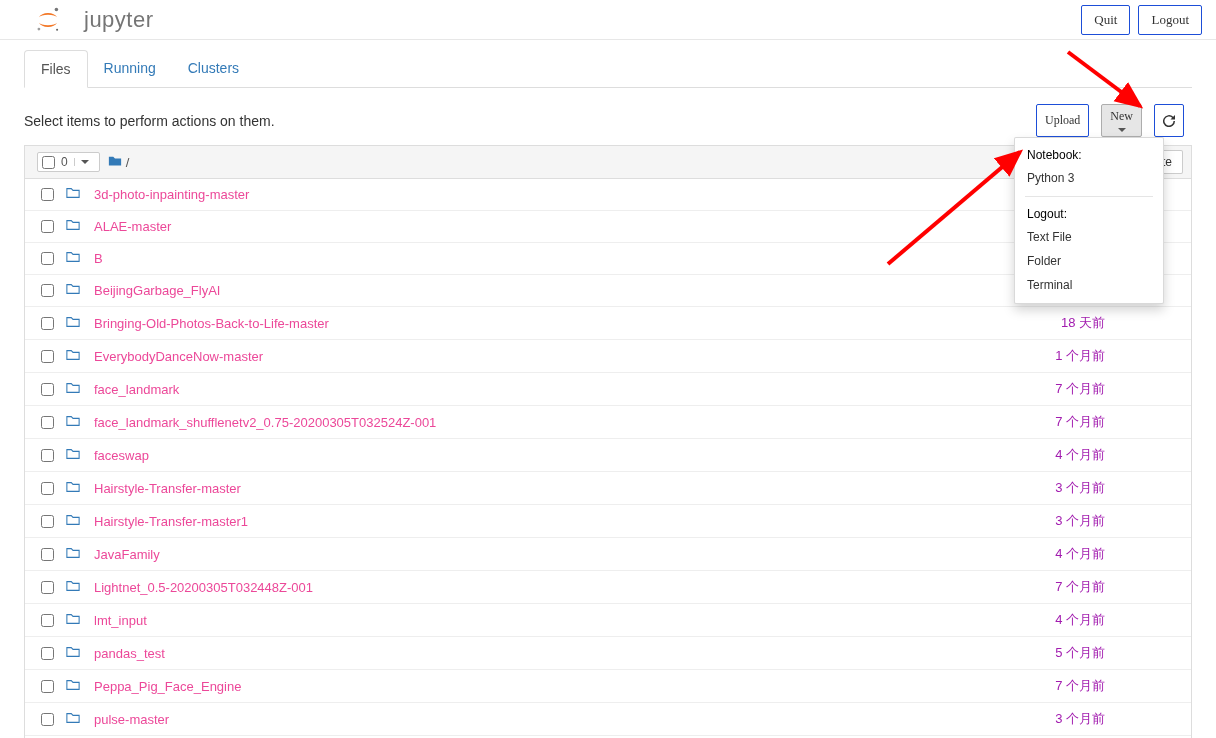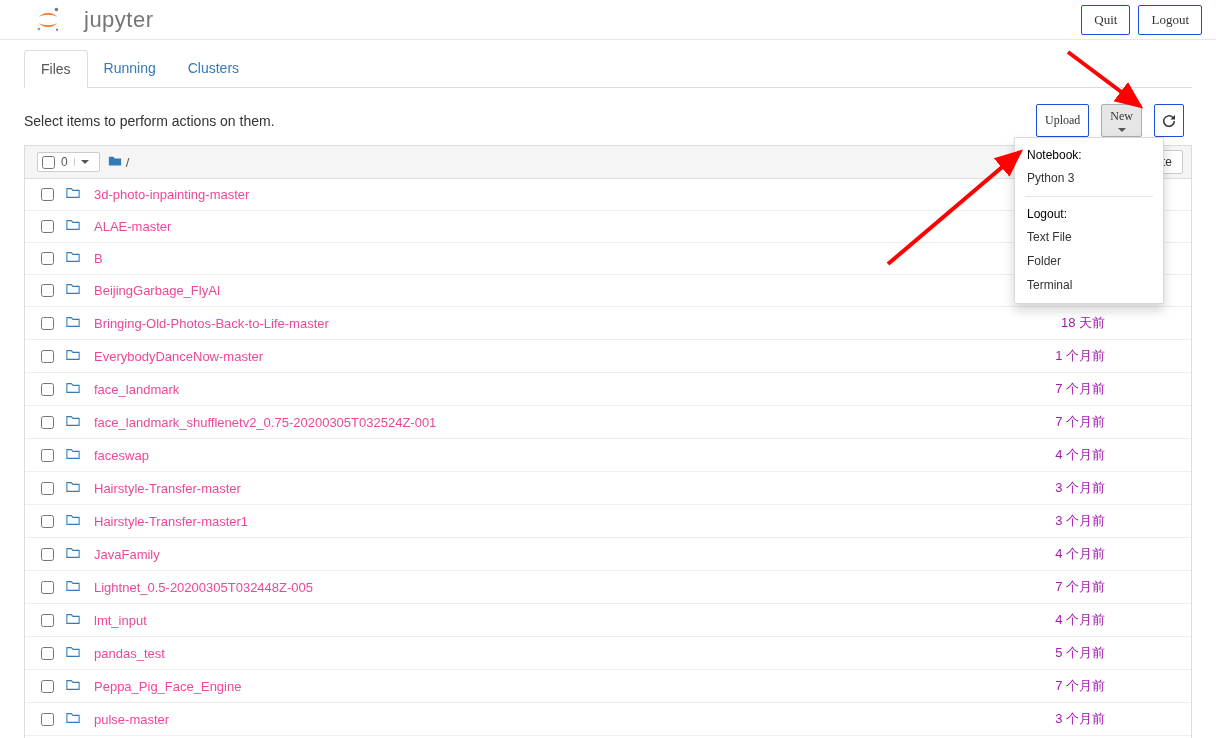--- a/index.html
+++ b/index.html
@@ -405,21 +405,21 @@
           <span>JavaFamily</span>
         </span>
         <span class="file-date">4 个月前</span>
       </div>
       <div class="file-row">
         <input type="checkbox" style="">
         <span class="file-link">
           <span><svg class="folder-svg" width="14" height="14" viewBox="0 0 16 16">
               <path d="M1 3h5l2 2h7v8H1V3z" fill="none" stroke="#337ab7" stroke-width="1.2"></path>
             </svg></span>
-          <span>Lightnet_0.5-20200305T032448Z-005</span>
+          <span>Lightnet_0.5-20200305T032448Z-001</span>
         </span>
         <span class="file-date">7 个月前</span>
       </div>
       <div class="file-row">
         <input type="checkbox" style="">
         <span class="file-link">
           <span><svg class="folder-svg" width="14" height="14" viewBox="0 0 16 16">
               <path d="M1 3h5l2 2h7v8H1V3z" fill="none" stroke="#337ab7" stroke-width="1.2"></path>
             </svg></span>
           <span>lmt_input</span>

